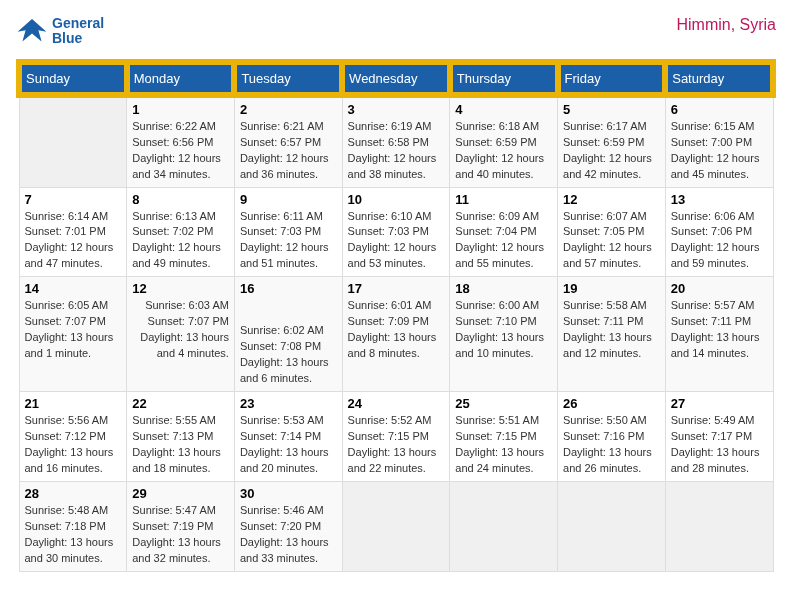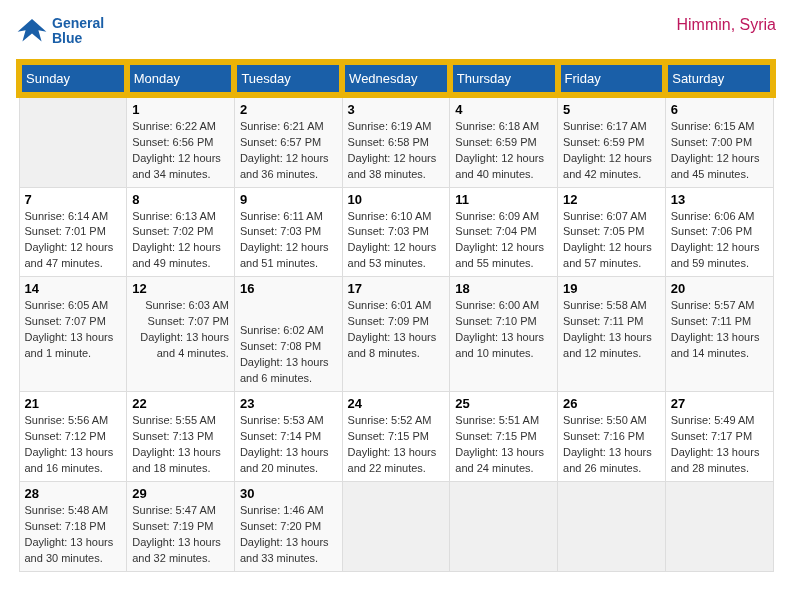--- a/index.html
+++ b/index.html
@@ -327,21 +327,21 @@
         </td>
         <td>
           <span class="day-num">29</span>
           <div class="cell-text" style="white-space: pre-line;">Sunrise: 5:47 AM
 Sunset: 7:19 PM
 Daylight: 13 hours
 and 32 minutes.</div>
         </td>
         <td>
           <span class="day-num">30</span>
-          <div class="cell-text" style="white-space: pre-line;">Sunrise: 1:46 AM
+          <div class="cell-text" style="white-space: pre-line;">Sunrise: 5:46 AM
 Sunset: 7:20 PM
 Daylight: 13 hours
 and 33 minutes.</div>
         </td>
         <td class="empty-cell"></td>
         <td class="empty-cell"></td>
         <td class="empty-cell"></td>
         <td class="empty-cell"></td>
       </tr>
     </tbody>

